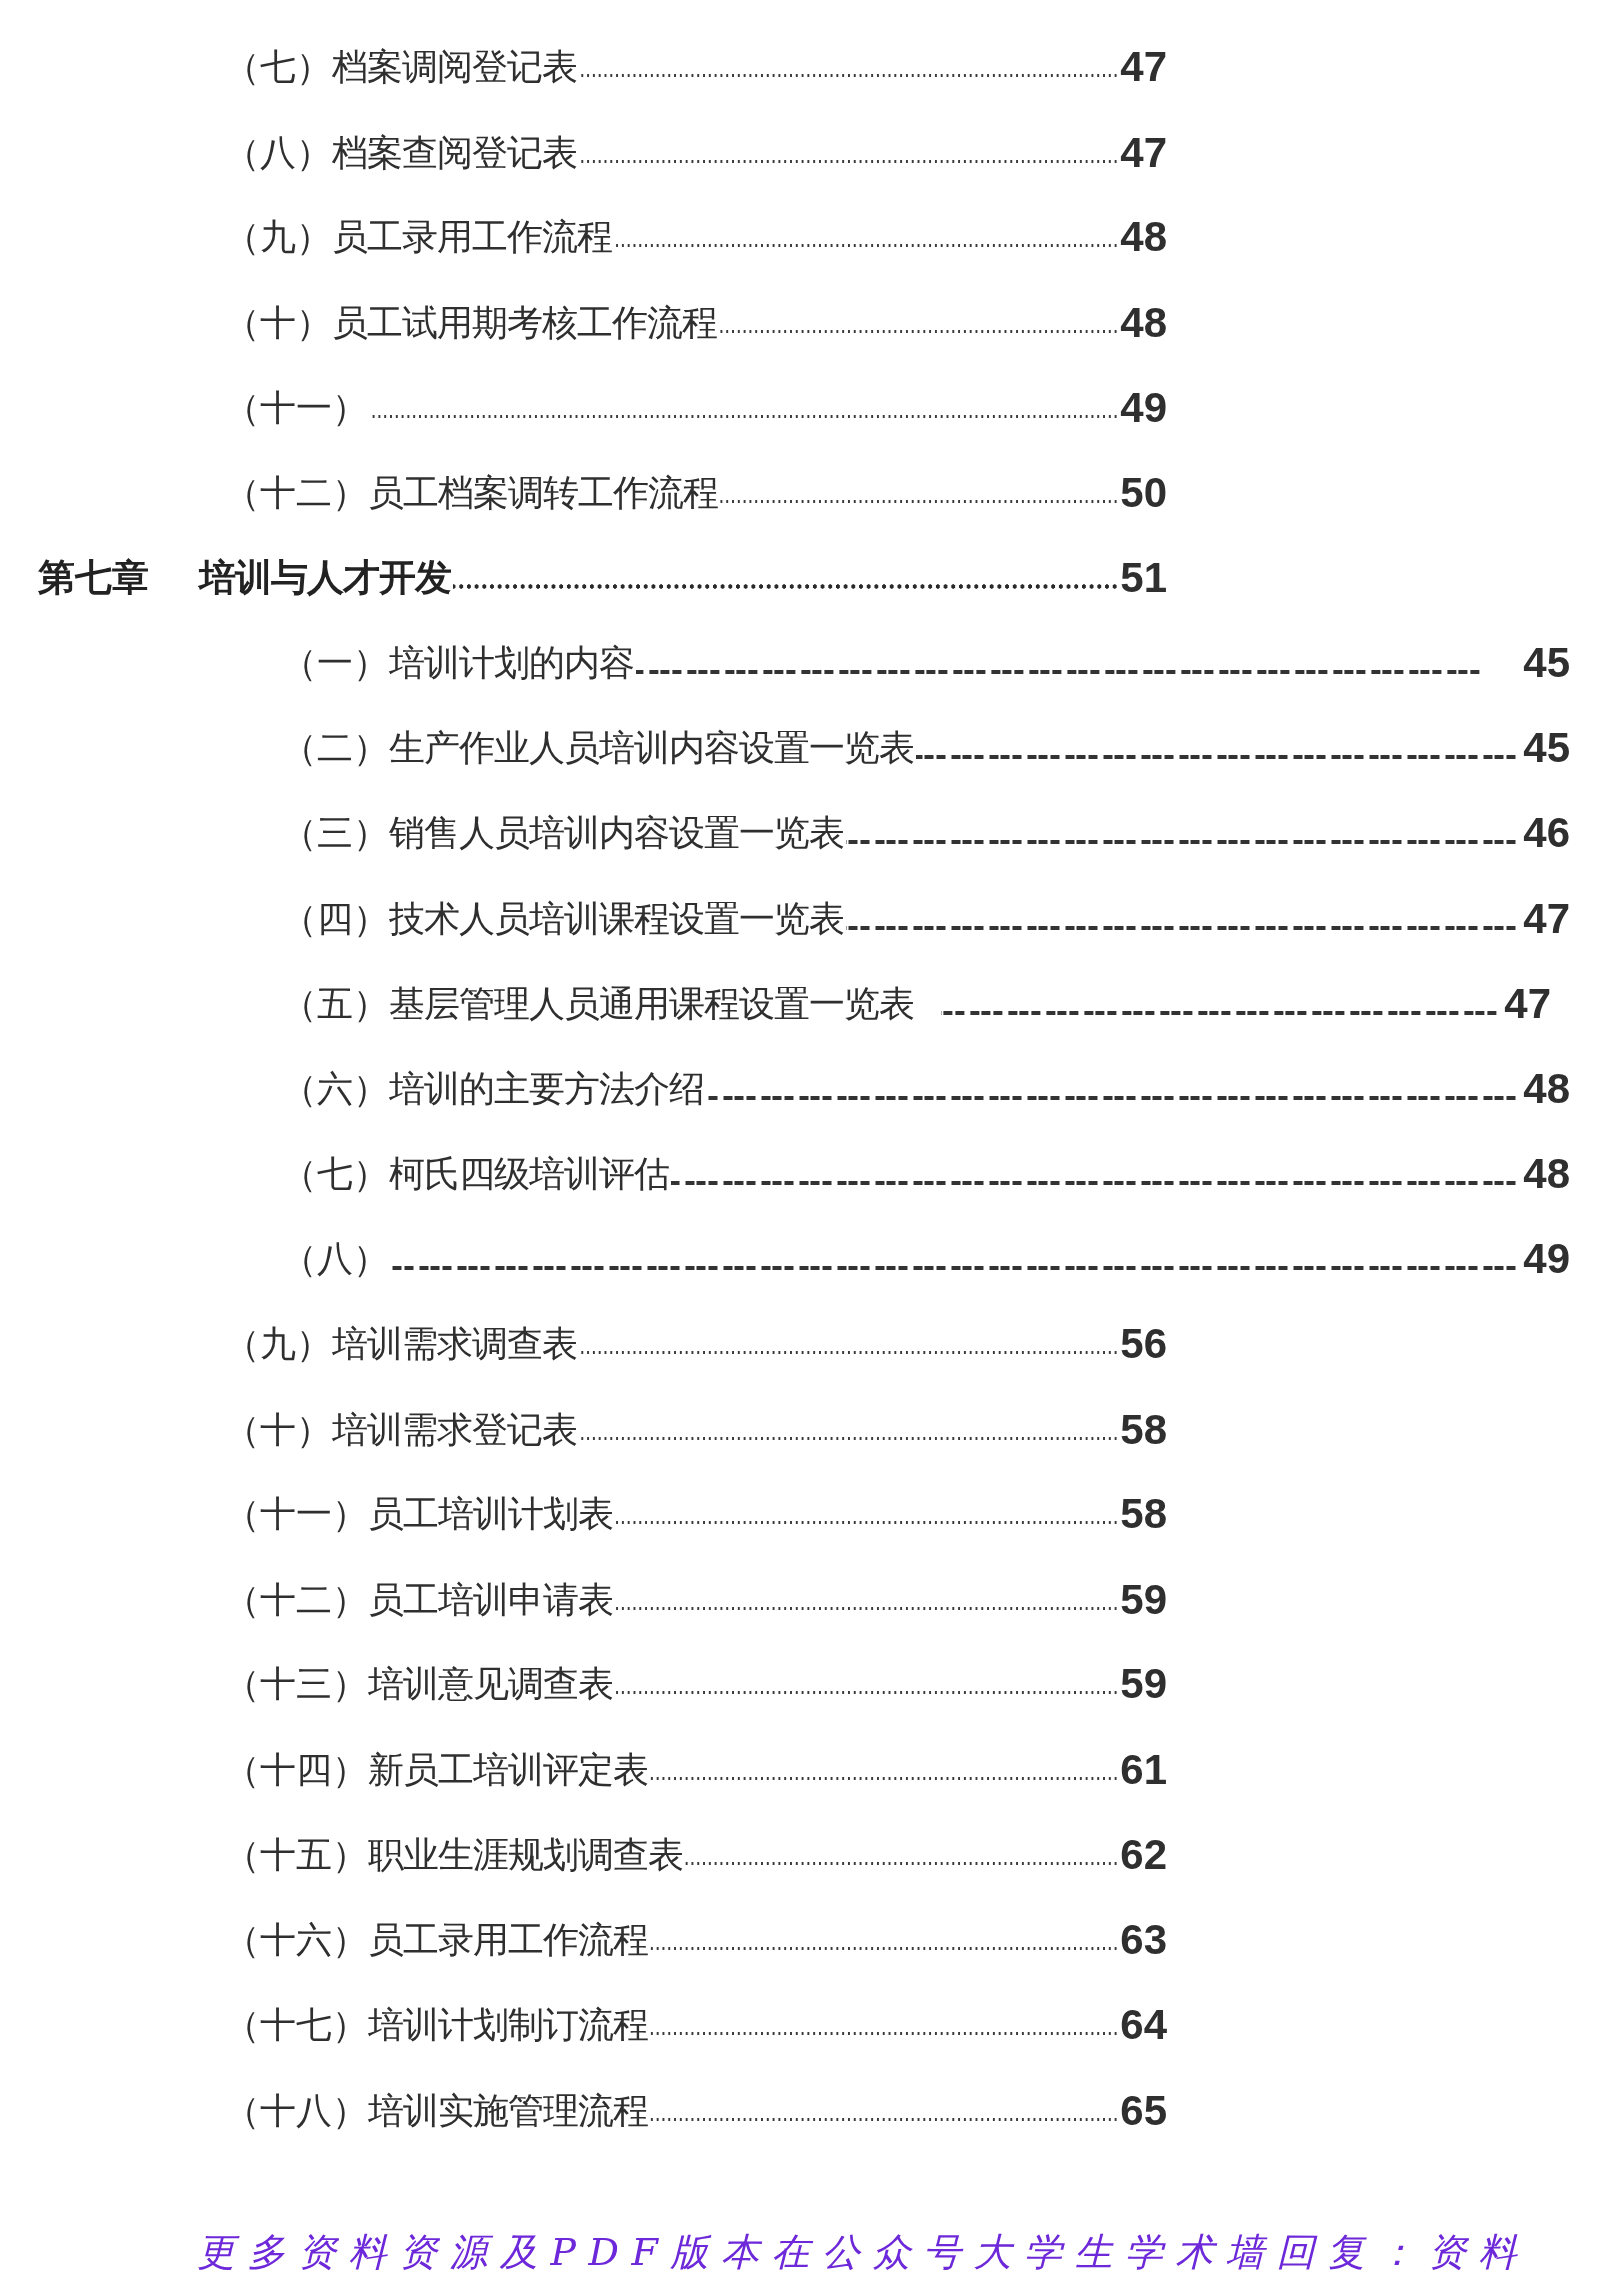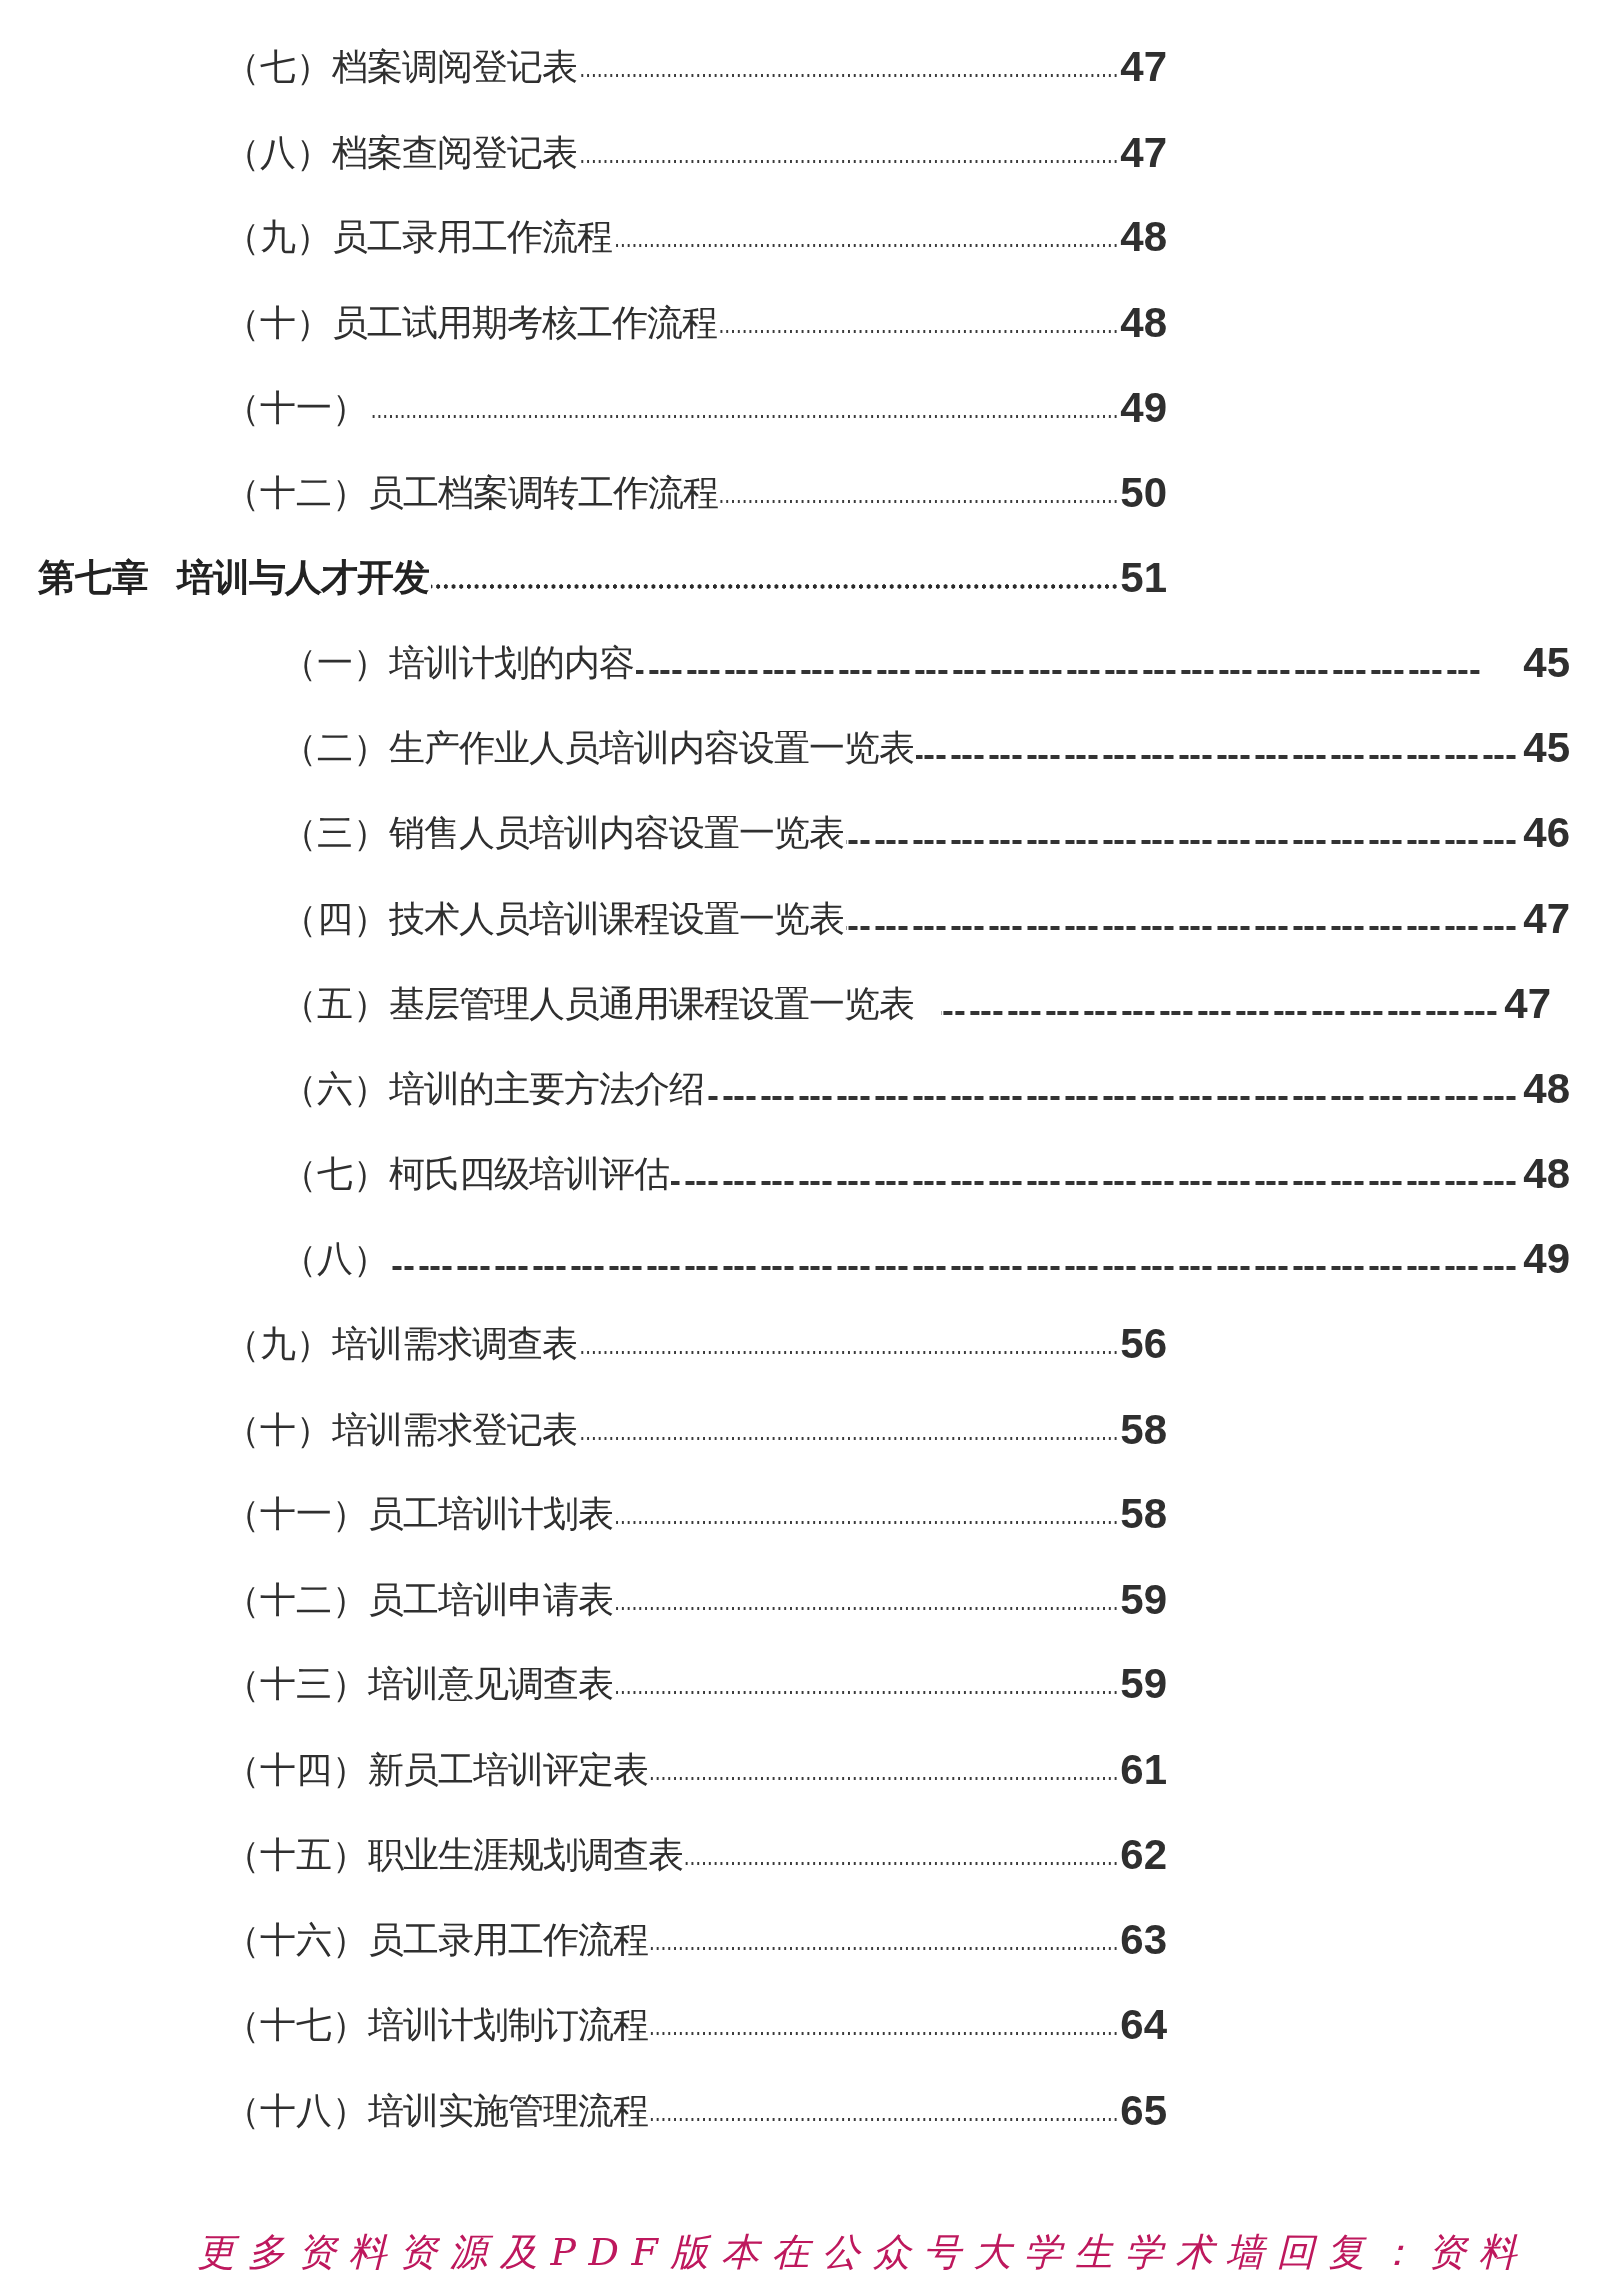--- a/index.html
+++ b/index.html
@@ -66,34 +66,34 @@
     font-family: "Liberation Sans", sans-serif;
     font-size: 42px;
     letter-spacing: 0;
     color: #2f2f2f;
     font-weight: bold;
   }
   
   .row-a { left: 224px; width: 943px; }
   
   .row-chapter { left: 38px; width: 1129px; font-weight: bold; font-size: 37px; color: #222; }
-  .row-chapter .chap-num { margin-right: 28px; }
+  .row-chapter .chap-num { margin-right: 50px; }
   
   .row-b { left: 281px; width: 1289px; }
 
   .footer {
     position: absolute;
     left: 197px;
     top: 2227px;
     width: 1249px;
     height: 58px;
     font-family: "DejaVu Serif", "Liberation Serif", serif;
     font-size: 38px;
     letter-spacing: 12.5px;
-    color: #be185d;
+    color: #6d28d9;
     white-space: nowrap;
     font-style: italic;
   }
 </style>
 </head>
 <body>
 
 <div class="toc-row row-a" style="top:40px">
   <span class="num">（七）</span>
   <span class="title">档案调阅登记表</span>

